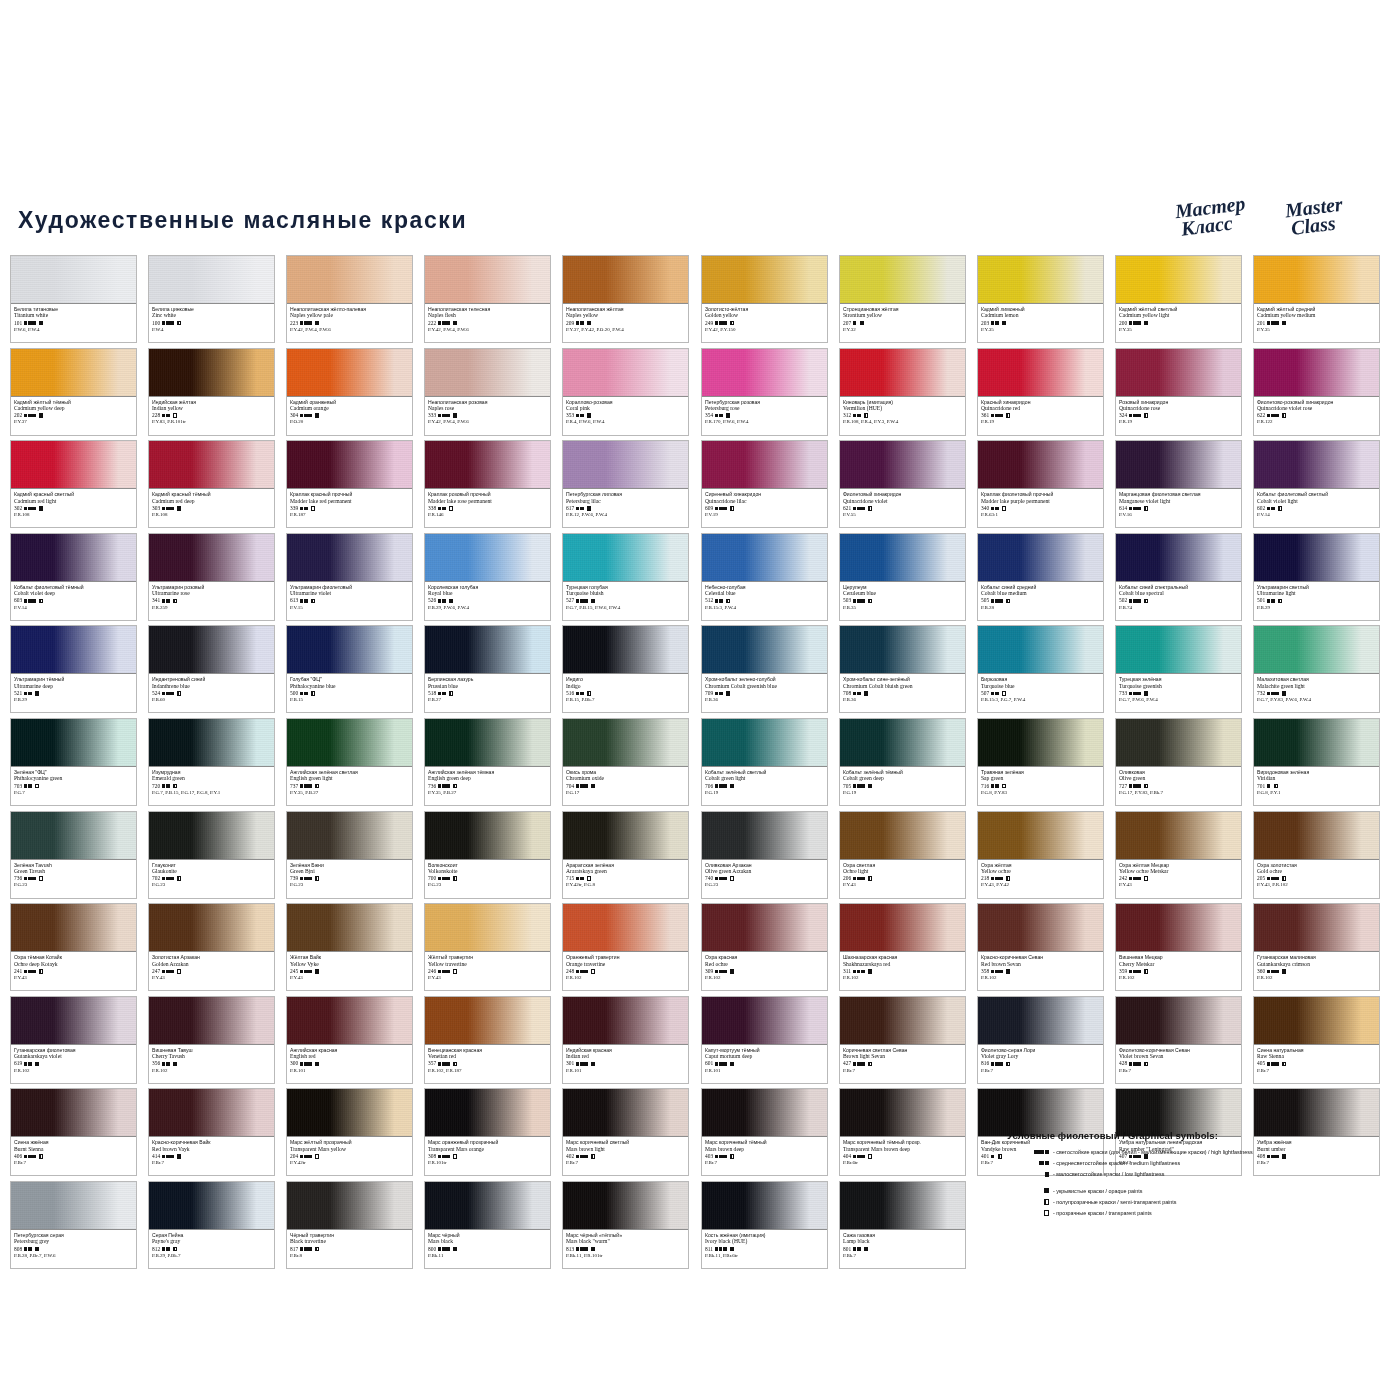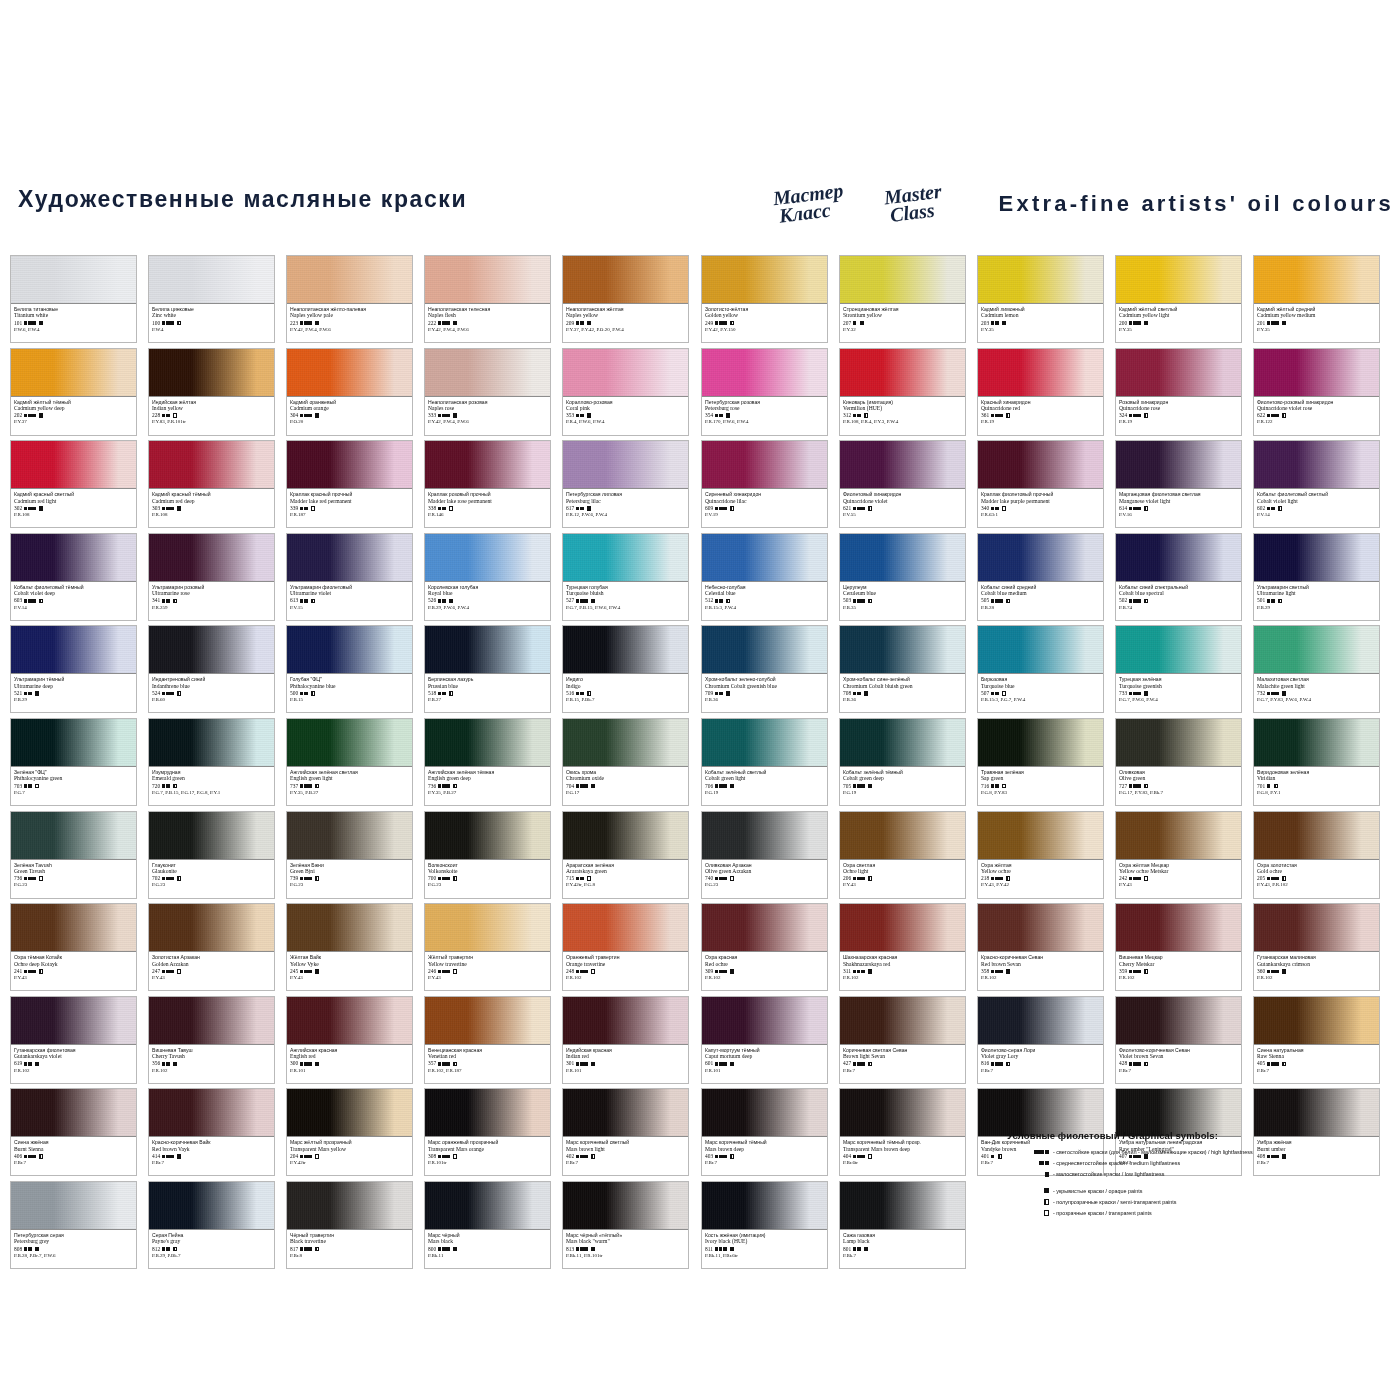--- a/index.html
+++ b/index.html
@@ -8,22 +8,22 @@
     width:1400px; height:1400px;
     background:#ffffff;
     font-family:"Liberation Sans", sans-serif;
     color:#1a1a1a;
     overflow:hidden;
   }
   #page { position:relative; width:1400px; height:1400px; }
 
   
   #header {
-    position:absolute; left:0; top:186px; width:1400px; height:62px;
-    display:flex; align-items:flex-start;
+    position:absolute; left:0; top:172px; width:1400px; height:62px;
+    display:flex; align-items:flex-end;
   }
   #title-ru {
     margin-left:18px;
     font-size:23px; font-weight:bold; letter-spacing:1.6px;
     color:#15213a; white-space:nowrap;
   }
   .logo-wrap { display:flex; align-items:center; margin-left:auto; }
   .logo {
     font-family:"Liberation Serif", serif;
     font-style:italic; font-weight:bold;
@@ -112,21 +112,20 @@
     <div id="title-ru">Художественные масляные  краски</div>
     <div class="logo-wrap">
       <div class="logo" id="logo-ru">
         <span class="l1">Мастер</span>
         <span class="l2">Класс</span>
       </div>
       <div class="logo" id="logo-en">
         <span class="l1">Master</span>
         <span class="l2">Class</span>
       </div>
-      <div id="title-en">Extra-fine artists' oil colours</div>
     </div>
   </div>
 
   <div id="grid">
       <div class="row">
         <div class="half">
           <div class="cell">
             <div class="swatch" style="background: linear-gradient(90deg, rgb(220, 222, 226) 0%, rgb(220, 222, 226) 34%, rgb(236, 238, 241) 86%, rgb(236, 238, 241) 100%);"></div>
             <div class="info">
               <div class="nm-ru">Белила титановые</div>

